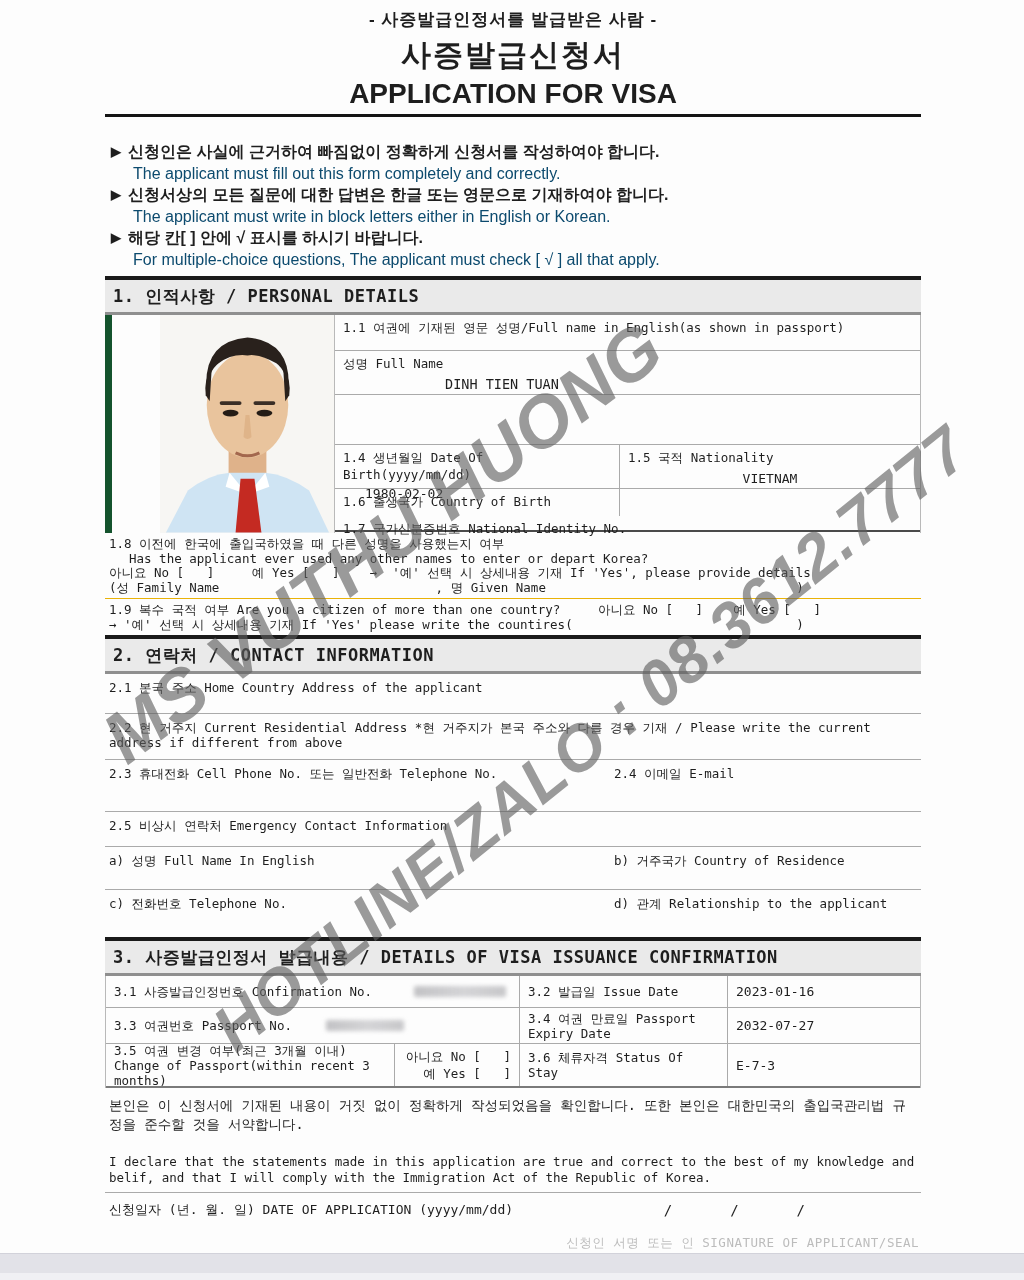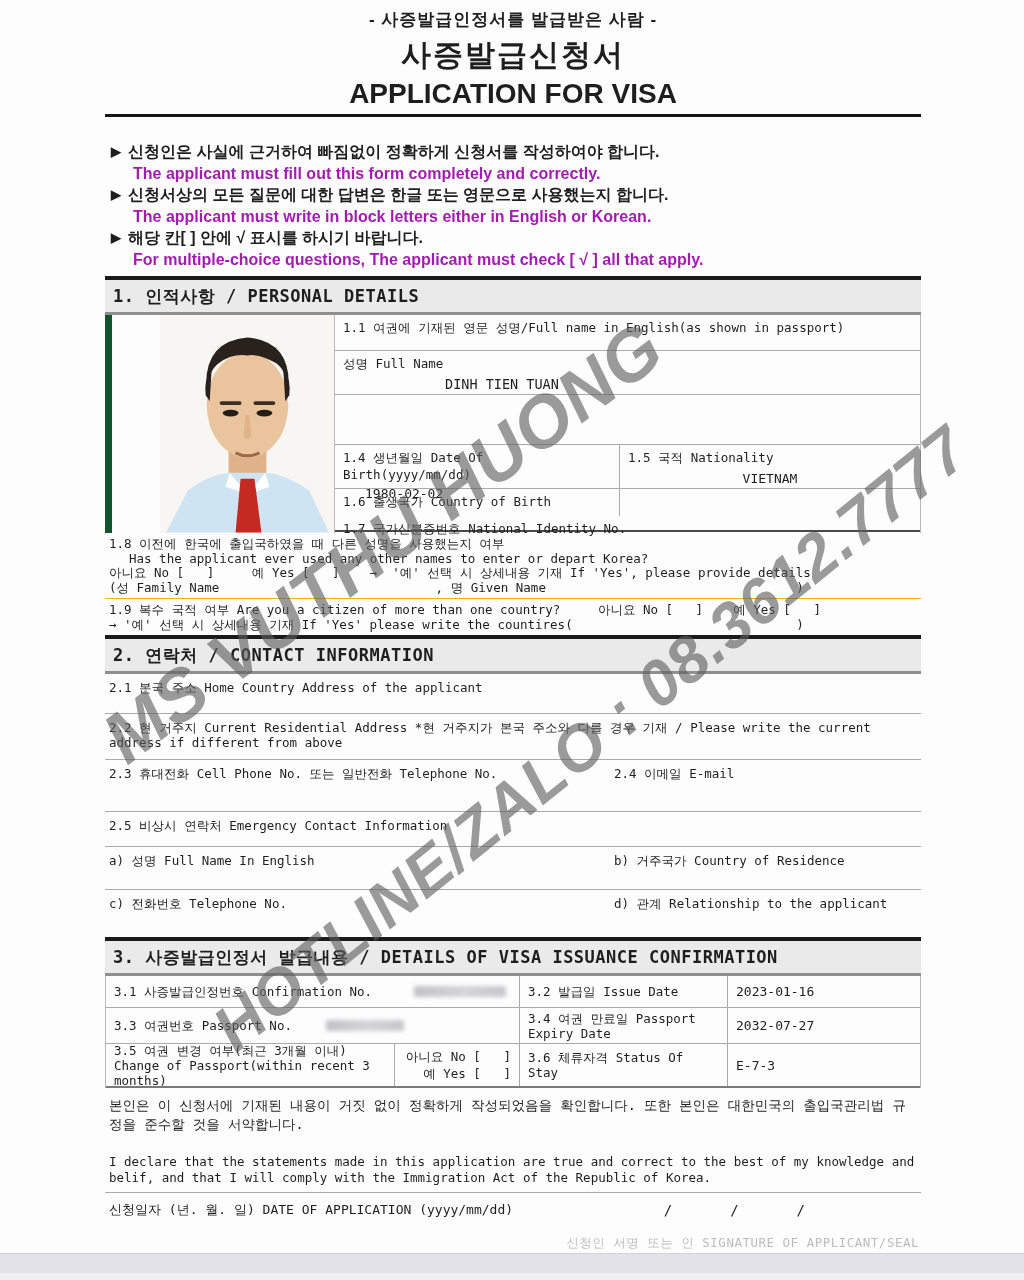--- a/index.html
+++ b/index.html
@@ -15,21 +15,21 @@
   .hdr { text-align:center; font-family:"Liberation Sans", sans-serif; padding-top:8px; border-bottom:3px solid #141414; padding-bottom:4px; }
   .h-note  { font-size:17px; font-weight:bold; letter-spacing:1px; }
   .h-ko    { font-size:30px; font-weight:bold; margin-top:4px; letter-spacing:2px;font-family:Liberation Serif, serif; }
   .h-en    { font-size:28px; font-weight:bold; margin-top:2px; letter-spacing:0px; }
   .h-sub   { font-size:22px; font-weight:600; margin-top:5px; }
 
   
   .instructions { font-family:"Liberation Sans", sans-serif; font-size:16px; padding:24px 2px 6px 6px; line-height:21px; }
   .i-ko { font-weight:600; }
   .tri { font-size:13px; margin-right:7px; position:relative; top:-1px; }
-  .i-en { padding-left:22px; color:#a21caf;font-weight:bold; }
+  .i-en { padding-left:22px; color:#0c4a6e; }
 
   
   .secbar {
     background:#eaeaea; border-top:4px solid #1a1a1a; border-bottom:3px solid #8f8f8f;
     font-size:17px; font-weight:bold; padding:5px 8px 4px 8px; letter-spacing:0.5px;
   }
 
   
   .lbl { font-size:12.5px; }
   .pre { white-space:pre; }
@@ -119,21 +119,21 @@
 
     <div class="hdr">
       <div class="h-note">- 사증발급인정서를 발급받은 사람 -</div>
       <div class="h-ko">사증발급신청서</div>
       <div class="h-en">APPLICATION FOR VISA</div>
     </div>
 
     <div class="instructions">
       <div class="i-ko"><span class="tri">▶</span><span>신청인은 사실에 근거하여 빠짐없이 정확하게 신청서를 작성하여야 합니다.</span></div>
       <div class="i-en">The applicant must fill out this form completely and correctly.</div>
-      <div class="i-ko"><span class="tri">▶</span><span>신청서상의 모든 질문에 대한 답변은 한글 또는 영문으로 사용했는지 합니다.</span></div>
+      <div class="i-ko"><span class="tri">▶</span><span>신청서상의 모든 질문에 대한 답변은 한글 또는 영문으로 기재하여야 합니다.</span></div>
       <div class="i-en">The applicant must write in block letters either in English or Korean.</div>
       <div class="i-ko"><span class="tri">▶</span><span>해당 칸[ ] 안에 √ 표시를 하시기 바랍니다.</span></div>
       <div class="i-en">For multiple-choice questions, The applicant must check [ √ ] all that apply.</div>
     </div>
 
     <div class="secbar">1.  인적사항 / PERSONAL DETAILS</div>
     <div class="s1">
       <div class="photo-cell">
         <svg viewBox="0 0 175 218">
           <rect width="175" height="218" fill="#f7f6f3"></rect>

